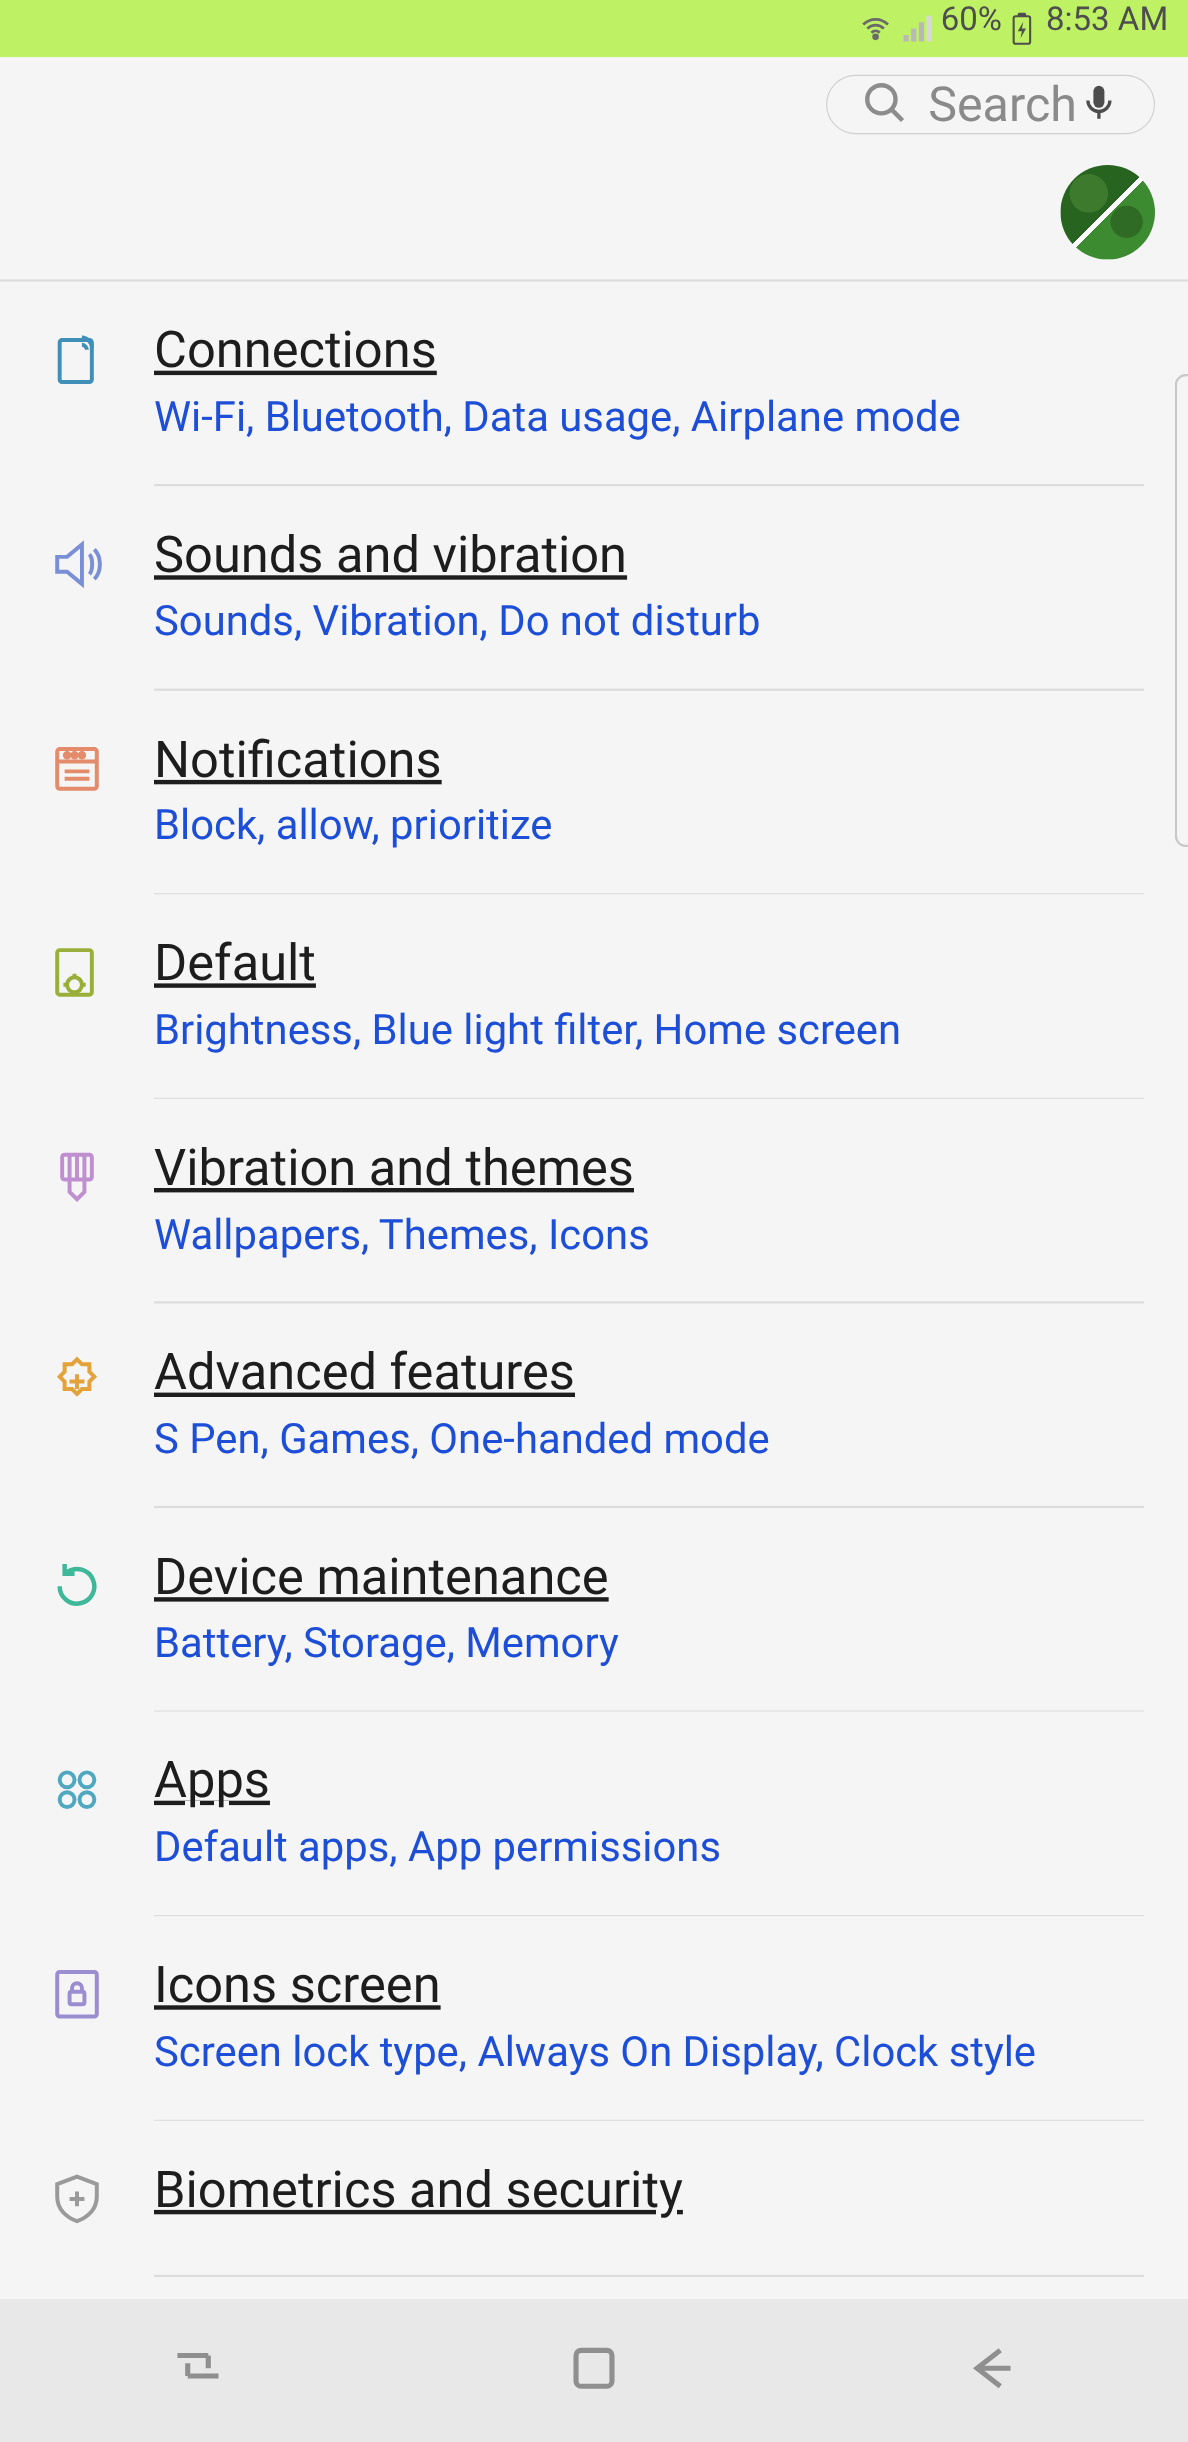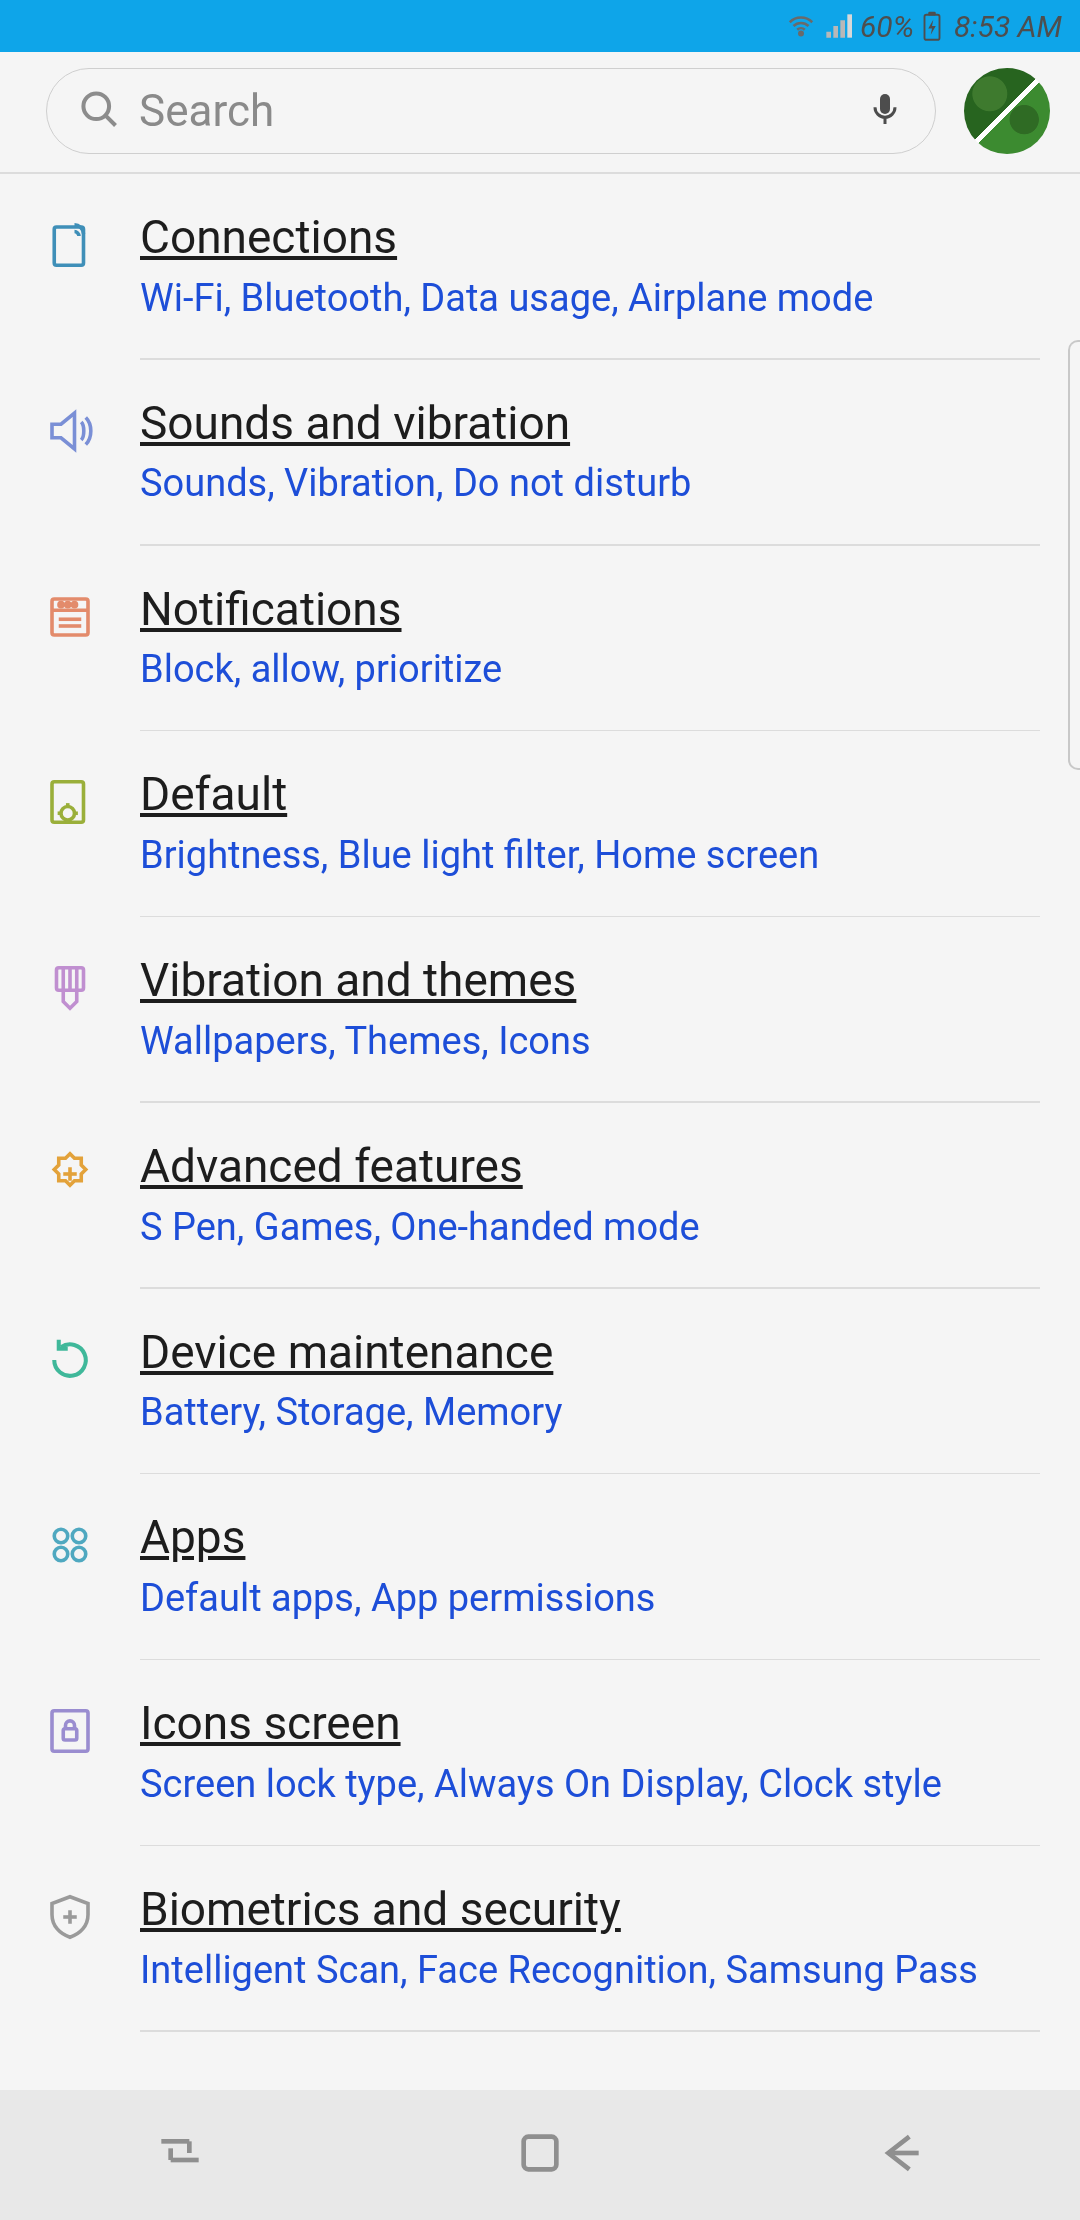--- a/index.html
+++ b/index.html
@@ -9,36 +9,35 @@
     font-family: -apple-system, "Segoe UI", Roboto, Arial, sans-serif;
     background: #f5f5f5;
     overflow: hidden;
     position: relative;
   }
   
   .status-bar {
     height: 52px;
     display: flex;
     justify-content: flex-end;
-    align-items: center;
     padding: 0 18px 0 0;
     font-size: 30px;
     color: #4e4e4e;
     gap: 8px;
-    background: #0ea5e9;
-    font-style: italic;
+    background: #bef264;
   }
   .status-bar .icon { display:inline-flex; align-items:center; }
   
   .search-row {
     display: flex;
     align-items: flex-end;
     padding: 16px 30px 18px 46px;
     gap: 28px;
     background: #f5f5f5;
+    flex-direction: column;
   }
   .search-box {
     flex: 1;
     height: 86px;
     border: 1.5px solid #cfcfcf;
     border-radius: 43px;
     display: flex;
     align-items: center;
     padding: 0 30px;
     background: #f5f5f5;
@@ -344,21 +343,20 @@
         <span>
       <svg viewBox="0 0 24 24" fill="none" stroke="#9a9a9a" stroke-width="1.6">
             <path d="M12 3l8 3v5c0 5-3.5 8.5-8 10-4.5-1.5-8-5-8-10V6z"></path>
             <line x1="12" y1="9" x2="12" y2="15"></line>
             <line x1="9" y1="12" x2="15" y2="12"></line>
           </svg>
     </span>
       </div>
     <div class="text-col">
       <div class="title">Biometrics and security</div>
-      <div class="sub">Intelligent Scan, Face Recognition, Samsung Pass</div>
     </div>
   </div>
   <div class="divider"></div>
 
 </div>
 
 <div class="scroll-hint"></div>
 
 <div class="nav-bar">
   <span>

